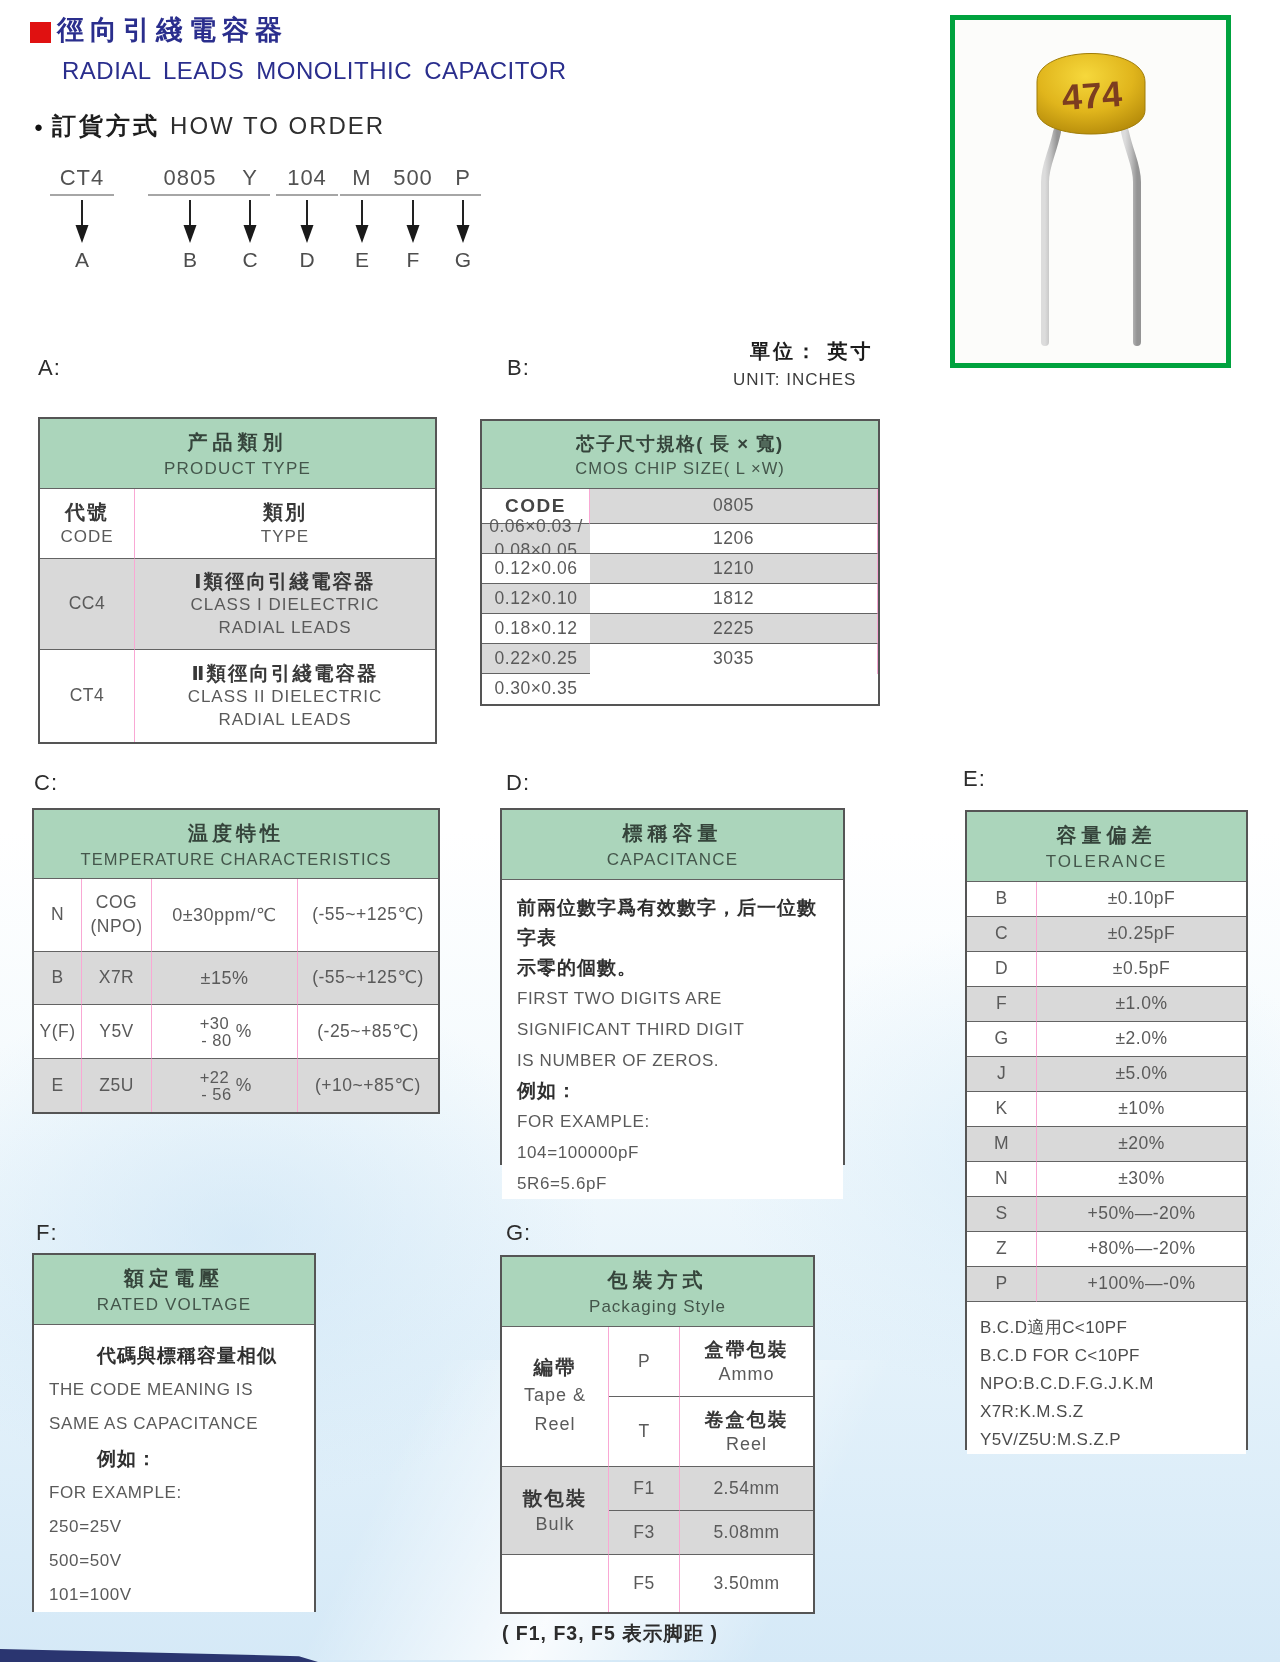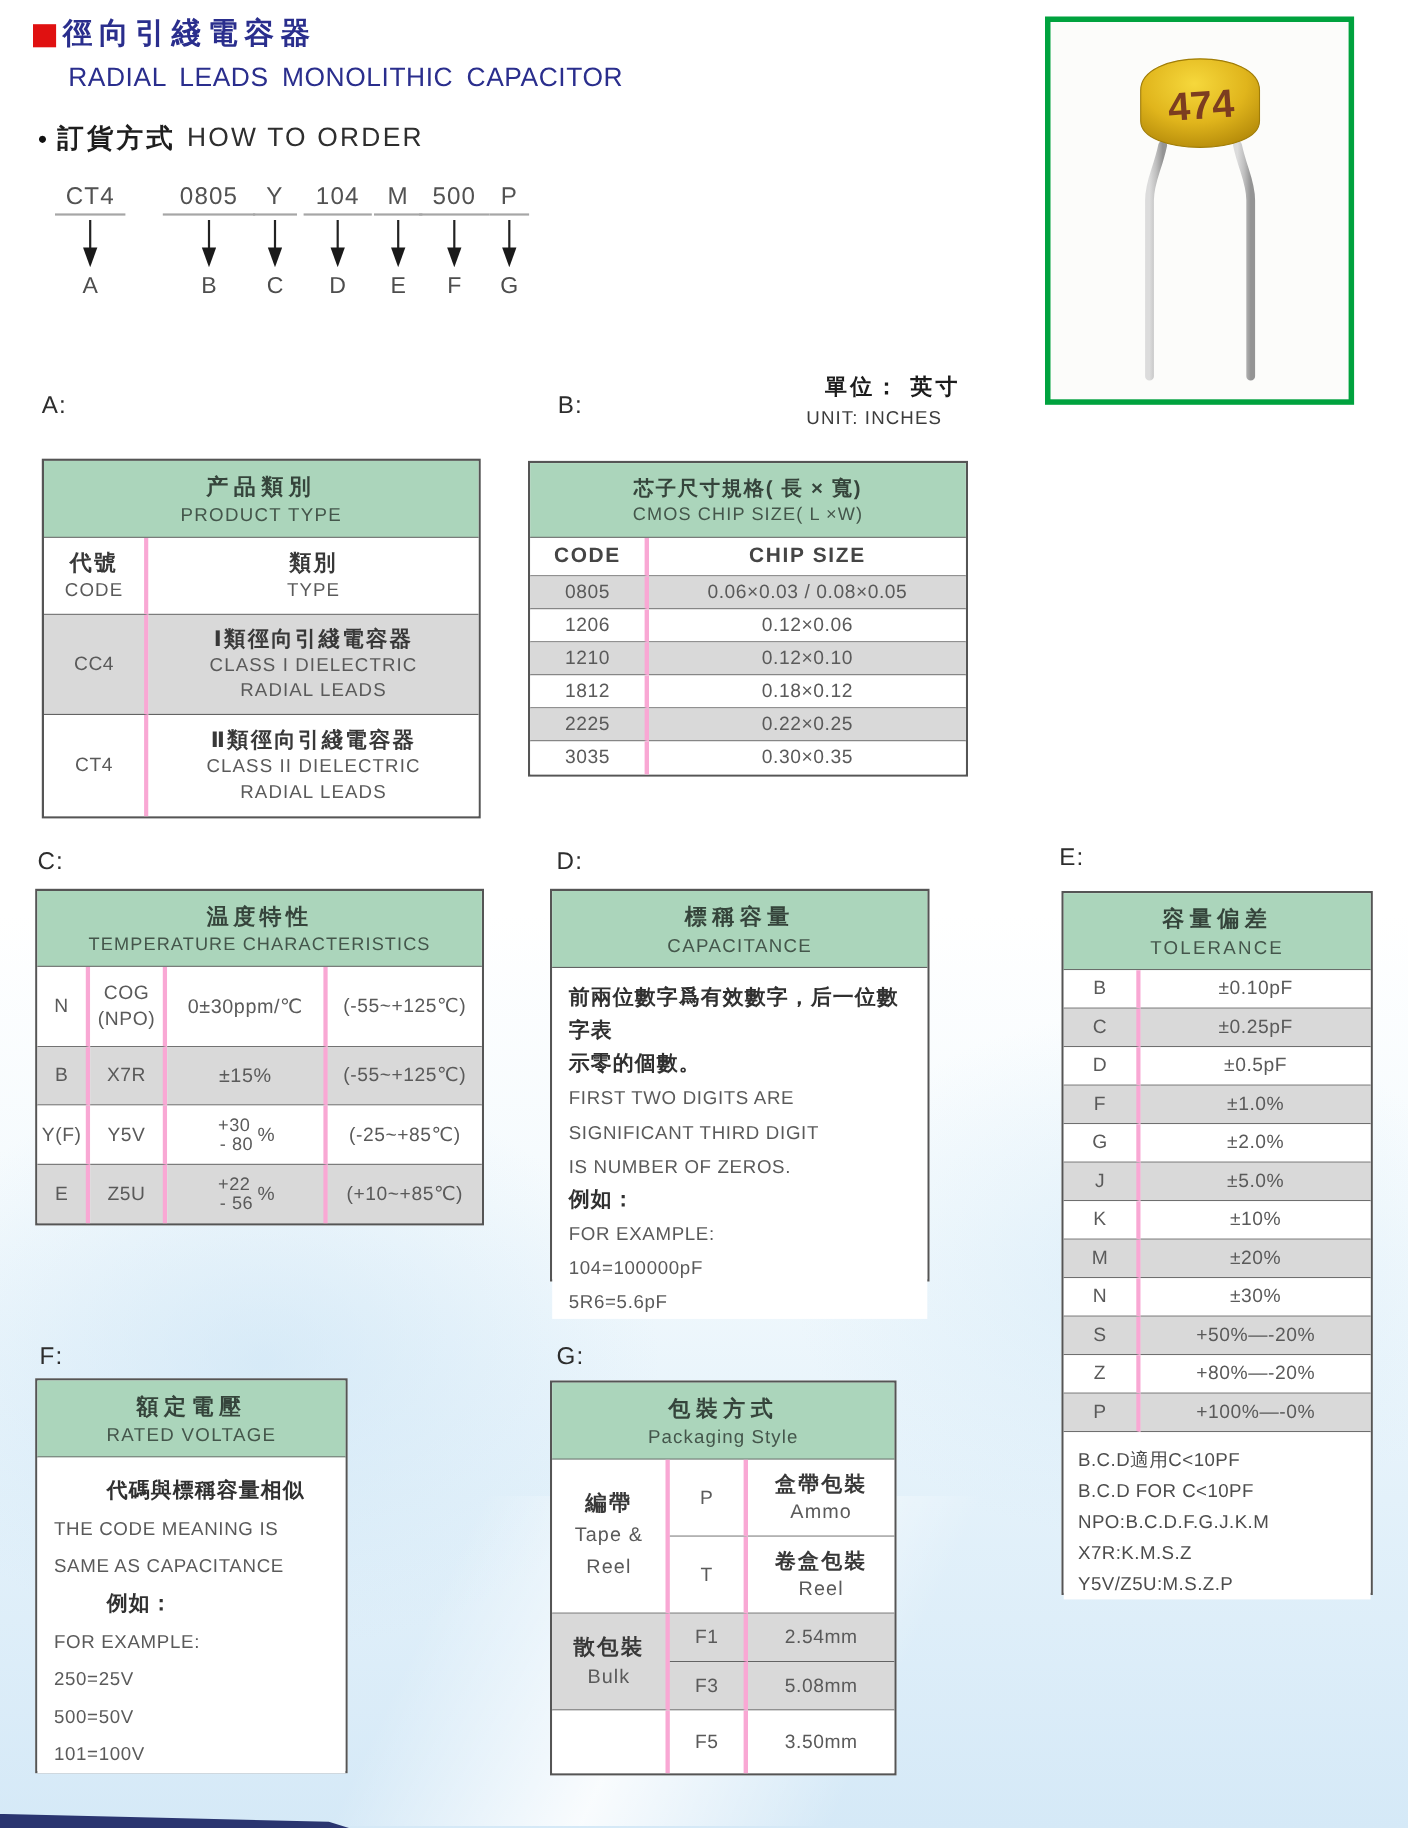--- a/index.html
+++ b/index.html
@@ -36,21 +36,21 @@
   
   .sec-label{position:absolute;font-size:22px;color:#2d2d2d;letter-spacing:1px;}
   .unit-zh{position:absolute;left:750px;top:338px;font-size:20px;font-weight:700;color:#1c1c1c;letter-spacing:3px;}
   .unit-en{position:absolute;left:733px;top:370px;font-size:17px;color:#3c3c3c;letter-spacing:1px;}
   .g-caption{position:absolute;left:420px;top:1620px;width:380px;text-align:center;font-size:19.5px;font-weight:600;color:#2c2c2c;letter-spacing:1px;}
 
   
   .tbl{position:absolute;border:2px solid #555;background:#fff;display:grid;box-sizing:border-box;}
   .cell{display:flex;flex-direction:column;align-items:center;justify-content:center;text-align:center;
         color:#5a5a5a;font-size:17.5px;letter-spacing:.5px;background:#fff;box-sizing:border-box;line-height:1.35;}
-  .br{border-right:4px solid #f9a8d4;}
+  .br{border-right:1px solid #f9a8d4;}
   .bb{border-bottom:1px solid #636363;}
   .gray{background:#d9d9d9;}
   .thead{grid-column:1/-1;background:#abd5bb;display:flex;flex-direction:column;align-items:center;justify-content:center;gap:3px;}
   .thead .zh{font-size:20px;font-weight:600;color:#35443b;letter-spacing:5px;}
   .thead .en{font-size:17px;color:#44564b;letter-spacing:1.2px;}
   .thead.tight .zh{font-size:18.5px;letter-spacing:1.5px;}
   .thead.tight .en{font-size:16.5px;letter-spacing:1px;text-align:right;}
   .zh-strong{font-size:20px;font-weight:600;color:#383838;letter-spacing:2px;}
   .en-sub{font-size:17px;color:#5a5a5a;letter-spacing:1px;}
   .colhead{font-size:19px;font-weight:700;color:#454545;letter-spacing:1.5px;}
@@ -202,21 +202,20 @@
       <span class="en-sub">RADIAL LEADS</span>
     </div>
   </div>
 
   <div class="tbl" style="left:480px;top:419px;width:400px;grid-template-columns:108px 1fr;grid-template-rows:68px 35px repeat(6,30px);">
     <div class="thead tight bb">
       <span class="zh">芯子尺寸規格( 長 × 寬)</span>
       <span class="en">CMOS CHIP SIZE( L ×W)</span>
     </div>
     <div class="cell br bb colhead">CODE</div>
-    <div class="cell bb colhead">CHIP SIZE</div>
     <div class="cell br bb gray">0805</div>
     <div class="cell bb gray">0.06×0.03 / 0.08×0.05</div>
     <div class="cell br bb">1206</div>
     <div class="cell bb">0.12×0.06</div>
     <div class="cell br bb gray">1210</div>
     <div class="cell bb gray">0.12×0.10</div>
     <div class="cell br bb">1812</div>
     <div class="cell bb">0.18×0.12</div>
     <div class="cell br bb gray">2225</div>
     <div class="cell bb gray">0.22×0.25</div>
@@ -365,14 +364,15 @@
     </div>
     <div class="cell br bb gray">F1</div>
     <div class="cell bb gray">2.54mm</div>
     <div class="cell br bb gray">F3</div>
     <div class="cell bb gray">5.08mm</div>
     <div class="cell br"></div>
     <div class="cell br">F5</div>
     <div class="cell">3.50mm</div>
   </div>
 
+  <div class="g-caption">( F1, F3, F5 表示脚距 )</div>
   <div class="footer-wedge"></div>
 </div>
 
 </body></html>

